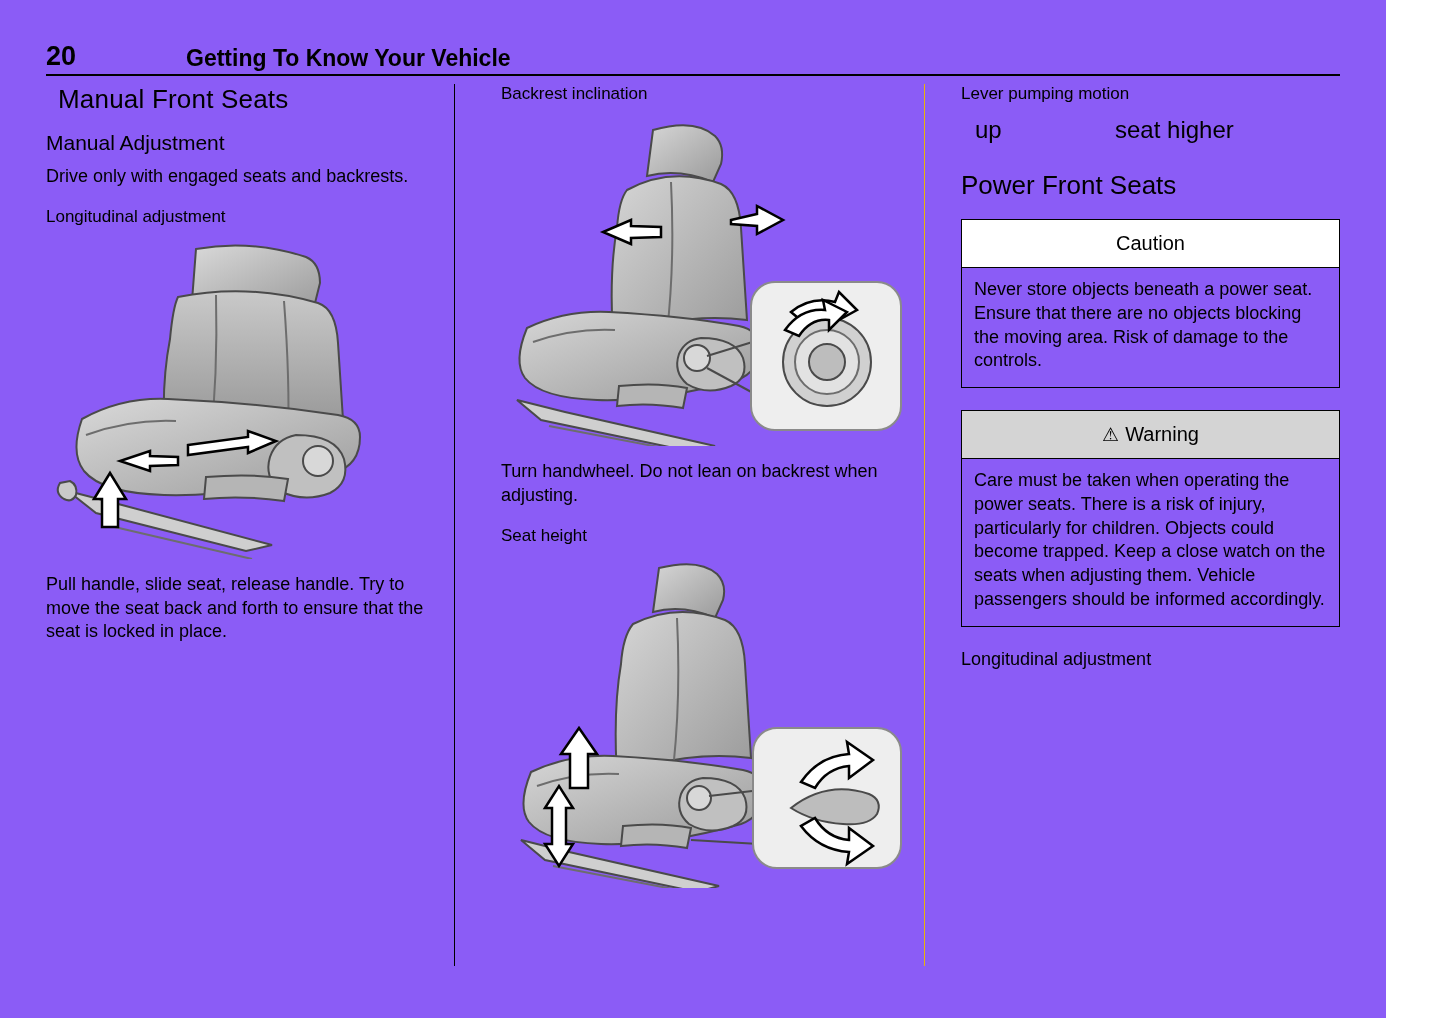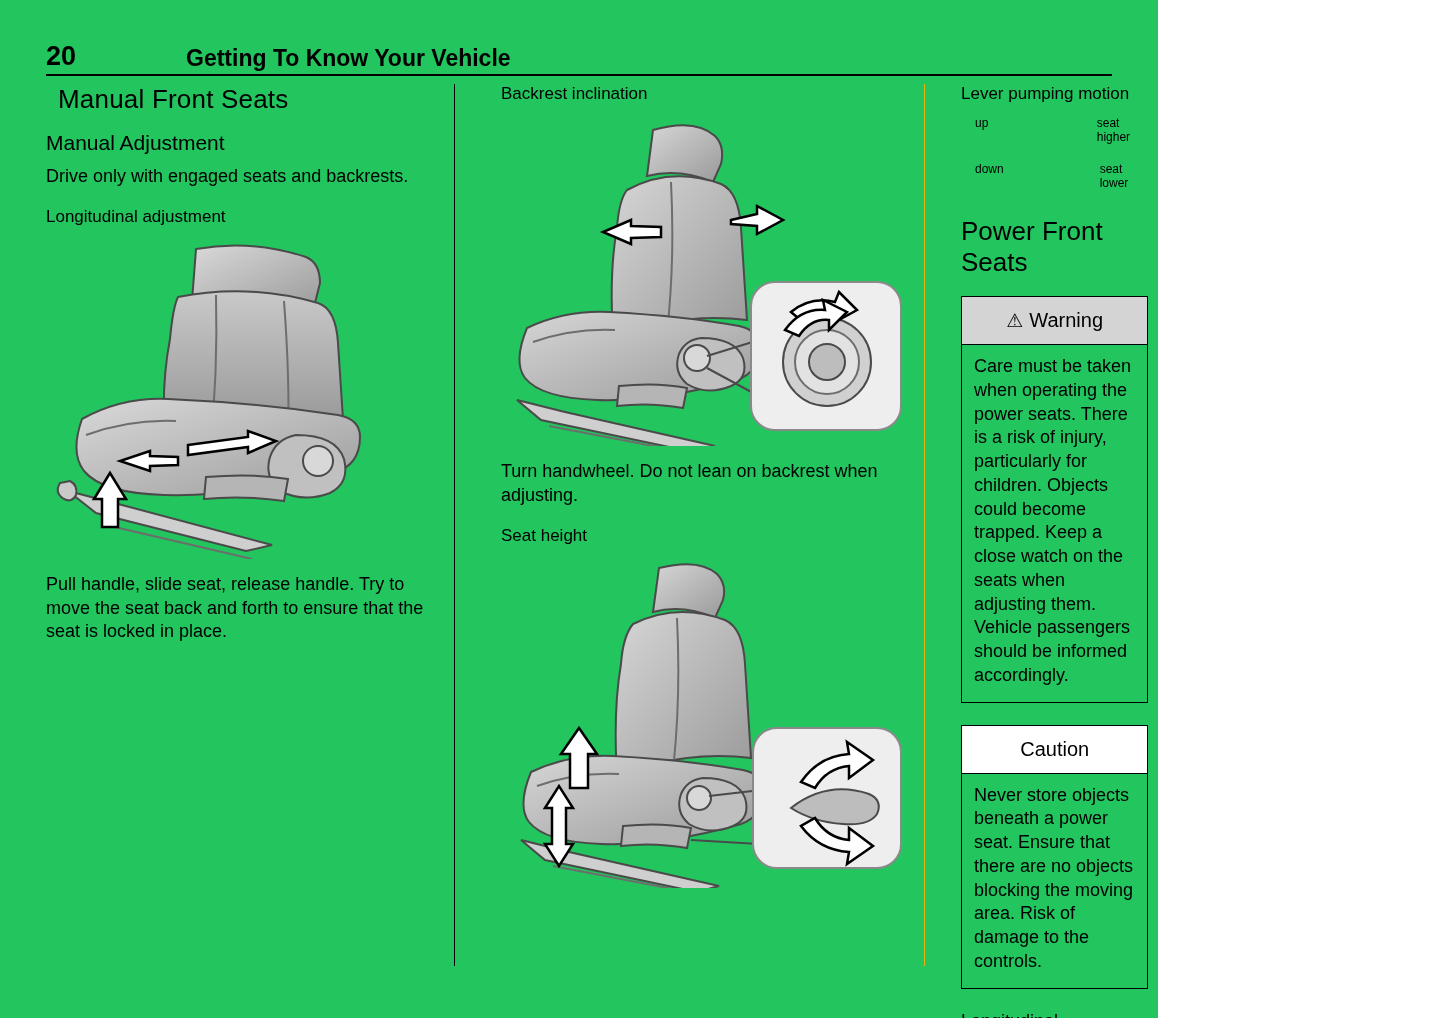--- a/index.html
+++ b/index.html
@@ -2,23 +2,23 @@
 <html><head>
 <meta charset="utf-8">
 <style>
   html, body {
     margin: 0;
     padding: 0;
     background: #ffffff;
   }
   .page {
     position: relative;
-    width: 1158px;
+    width: 1386px;
     height: 1018px;
-    background: #22c55e;
+    background: #8b5cf6;
     font-family: "Liberation Sans", sans-serif;
     color: #000000;
     box-sizing: border-box;
     overflow: hidden;
   }
 
   
   .page-header {
     position: absolute;
     top: 30px;
@@ -83,21 +83,21 @@
 
   
   .figure {
     margin: 6px 0 14px 0;
   }
   .figure svg { display: block; }
 
   
   .lever-table {
     margin: 10px 0 26px 14px;
-    font-size: 12px;
+    font-size: 24px;
   }
   .lever-row {
     display: flex;
     margin-bottom: 18px;
   }
   .lever-key { width: 140px; }
   .lever-val { }
 
   
   .notice-box {
@@ -282,44 +282,40 @@
     </div>
 
     <div class="col col-3">
       <h3 class="small-title">Lever pumping motion</h3>
 
       <div class="lever-table">
         <div class="lever-row">
           <div class="lever-key">up</div>
           <div class="lever-val">seat higher</div>
         </div>
-        <div class="lever-row">
-          <div class="lever-key">down</div>
-          <div class="lever-val">seat lower</div>
-        </div>
       </div>
 
       <h2 class="power-title">Power Front Seats</h2>
+
+      <div class="notice-box">
+        <div class="notice-head caution">
+          <span>Caution</span>
+        </div>
+        <div class="notice-body">
+          <p>Never store objects beneath a power seat. Ensure that there are no objects blocking the moving area. Risk of damage to the controls.</p>
+        </div>
+      </div>
 
       <div class="notice-box">
         <div class="notice-head warning">
           <span class="warn-icon">⚠</span><span>Warning</span>
         </div>
         <div class="notice-body">
           <p>Care must be taken when operating the power seats. There is a risk of injury, particularly for children. Objects could become trapped.
 Keep a close watch on the seats when adjusting them. Vehicle passengers should be informed accordingly.</p>
         </div>
       </div>
 
-      <div class="notice-box">
-        <div class="notice-head caution">
-          <span>Caution</span>
-        </div>
-        <div class="notice-body">
-          <p>Never store objects beneath a power seat. Ensure that there are no objects blocking the moving area. Risk of damage to the controls.</p>
-        </div>
-      </div>
-
       <div class="col3-foot">Longitudinal adjustment</div>
     </div>
 
   </div>
 </div>
 
 </body></html>

